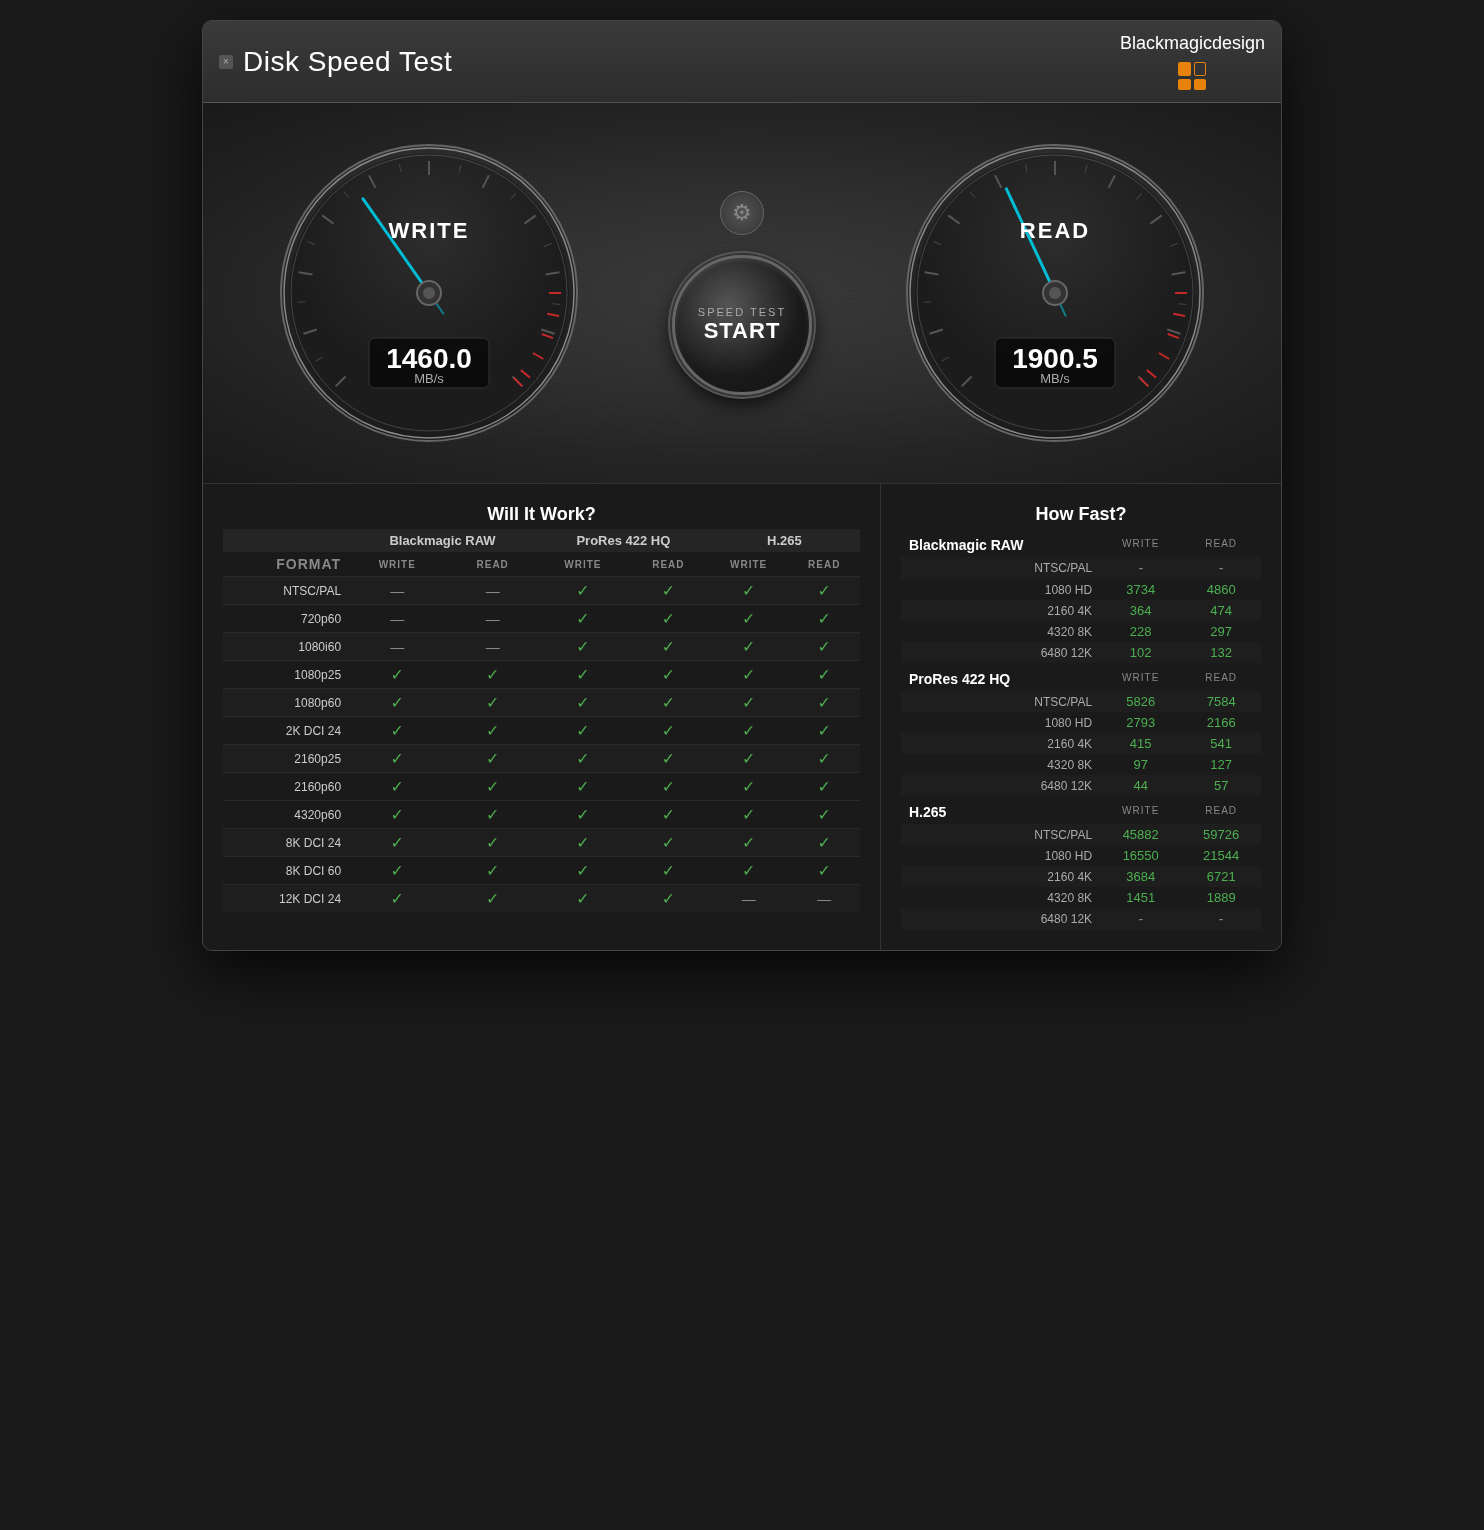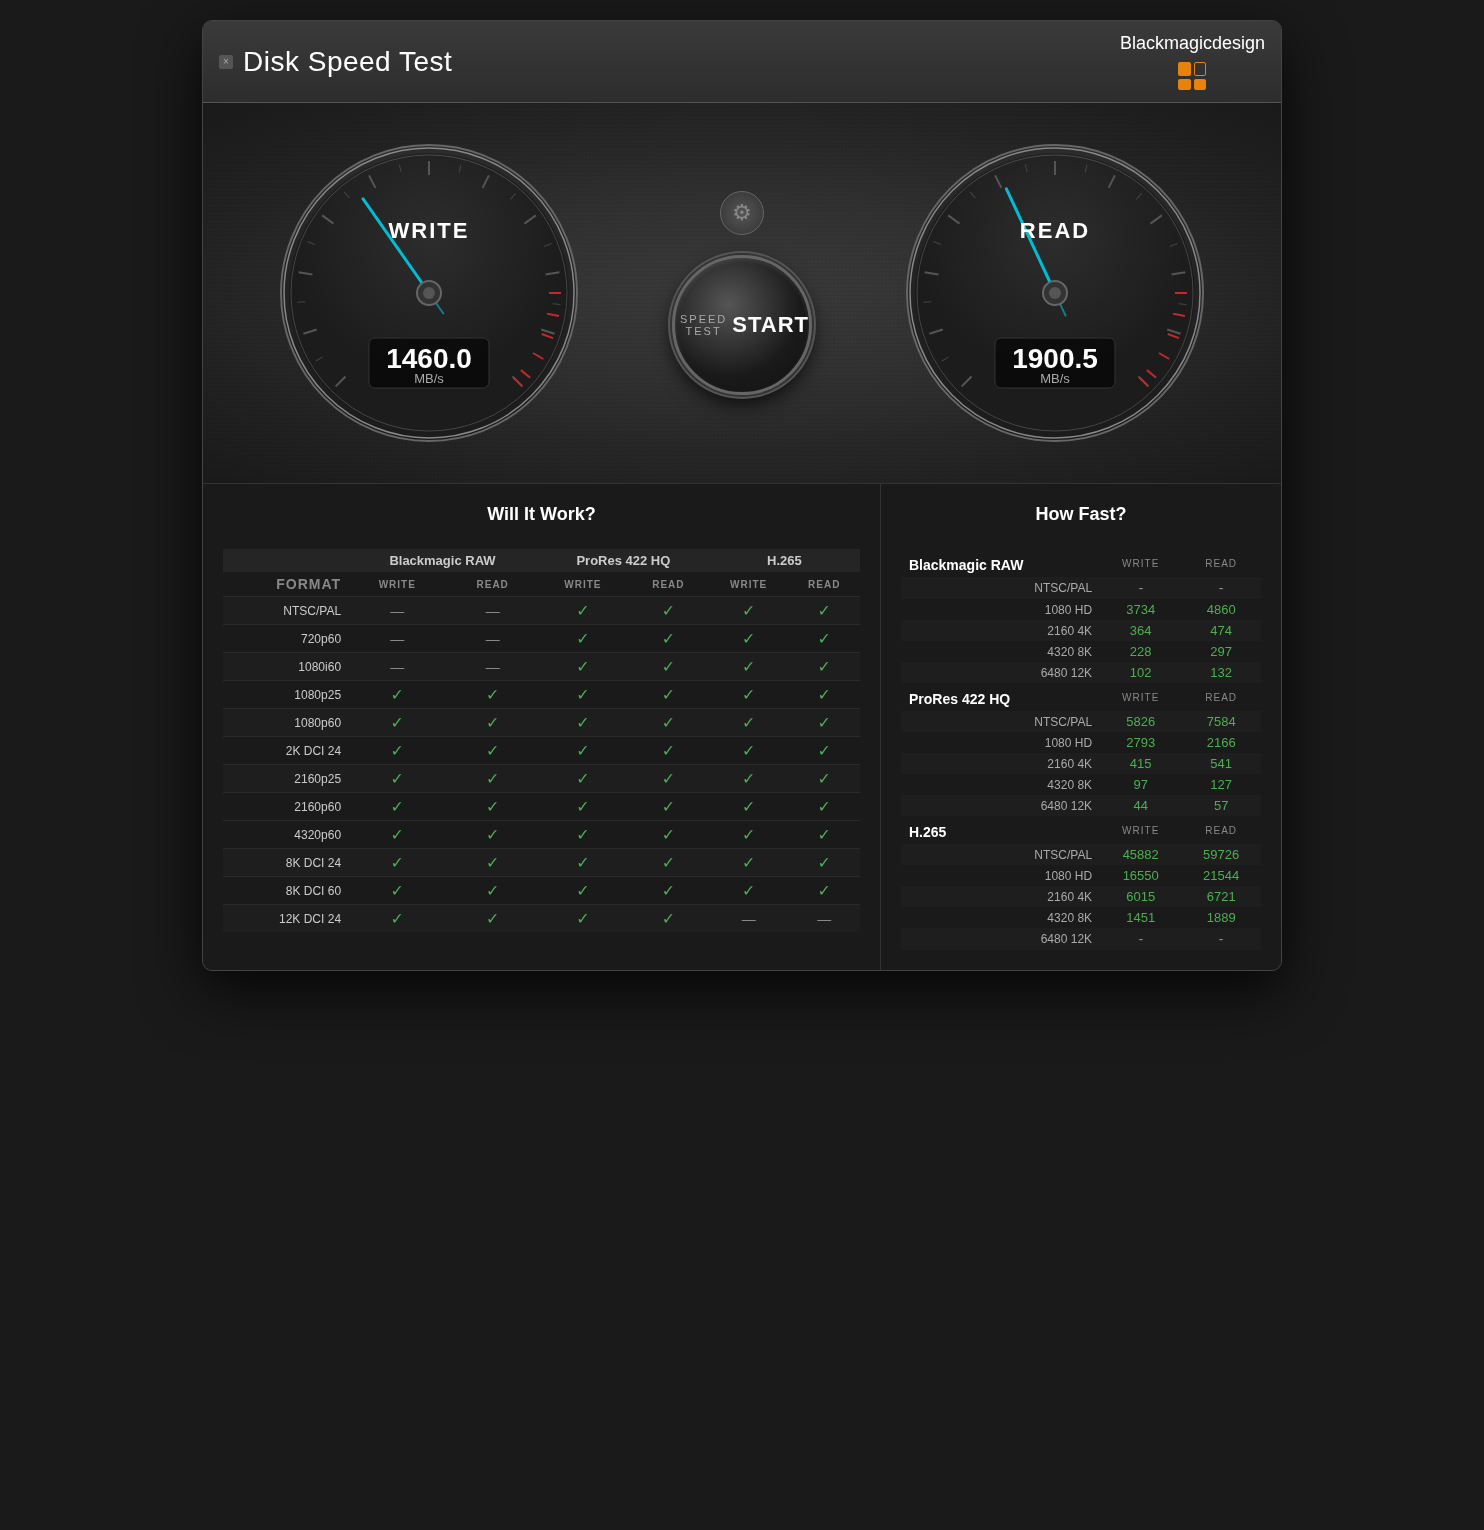--- a/index.html
+++ b/index.html
@@ -117,21 +117,21 @@
       width: 140px; height: 140px;
       background: radial-gradient(circle at 40% 35%, #555 0%, #1a1a1a 60%, #111 100%);
       border-radius: 50%;
       border: 3px solid #666;
       box-shadow: 
         0 0 0 2px #333,
         0 0 0 4px #555,
         inset 0 2px 4px rgba(255,255,255,0.1),
         0 8px 20px rgba(0,0,0,0.8);
       display: flex;
-      flex-direction: row;
+      flex-direction: column;
       align-items: center;
       justify-content: center;
       cursor: pointer;
       text-align: center;
     }
     .start-btn-label1 {
       font-size: 11px;
       color: #aaa;
       letter-spacing: 2px;
       text-transform: uppercase;
@@ -156,21 +156,21 @@
     }
     .how-fast {
       width: 400px;
       padding: 20px;
     }
     .section-heading {
       text-align: center;
       font-size: 18px;
       font-weight: 700;
       color: #fff;
-      margin-bottom: 24px;
+      margin-bottom: 4px;
     }
     
     .wiw-table {
       width: 100%;
       border-collapse: collapse;
       font-size: 13px;
     }
     .wiw-table th {
       color: #ccc;
       font-weight: 600;
@@ -638,21 +638,21 @@
               <td class="hf-val-write">45882</td>
               <td class="hf-val-read">59726</td>
             </tr>
             <tr>
               <td class="hf-row-label">1080 HD</td>
               <td class="hf-val-write">16550</td>
               <td class="hf-val-read">21544</td>
             </tr>
             <tr class="hf-row-alt">
               <td class="hf-row-label">2160 4K</td>
-              <td class="hf-val-write">6015</td>
+              <td class="hf-val-write">3684</td>
               <td class="hf-val-read">6721</td>
             </tr>
             <tr>
               <td class="hf-row-label">4320 8K</td>
               <td class="hf-val-write">1451</td>
               <td class="hf-val-read">1889</td>
             </tr>
             <tr class="hf-row-alt">
               <td class="hf-row-label">6480 12K</td>
               <td class="hf-dash">-</td>

